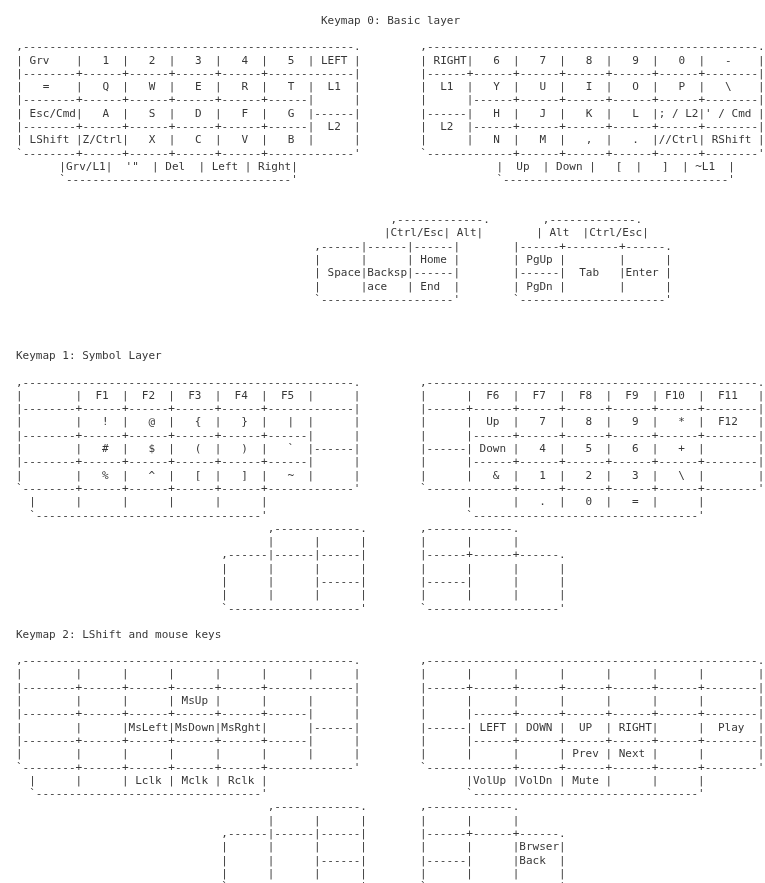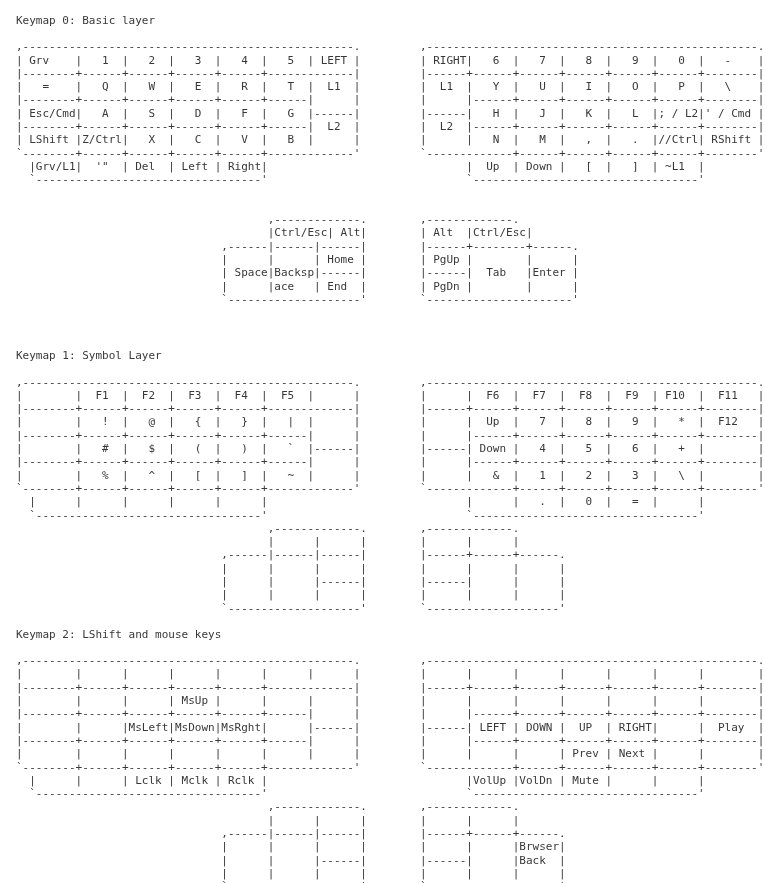--- a/index.html
+++ b/index.html
@@ -27,21 +27,21 @@
     white-space: pre;
   }
   .keymap-art {
     margin: 0;
     font-family: "DejaVu Sans Mono", "Liberation Mono", monospace;
     font-size: 11px;
     line-height: 13.3px;
     white-space: pre;
   }
   section.keymap { margin: 0; }
-  section.keymap:nth-of-type(1) { margin-bottom: 27px; }
+  section.keymap:nth-of-type(1) { margin-bottom: 27px; text-align: center; }
   section.keymap:nth-of-type(2) { margin-bottom: 13px; margin-top: 43px; }
 </style>
 </head>
 <body>
 
 <div class="page">
 
   <section class="keymap">
     <div class="keymap-title">Keymap 0: Basic layer</div>
     <pre class="keymap-art">,--------------------------------------------------.         ,--------------------------------------------------.

